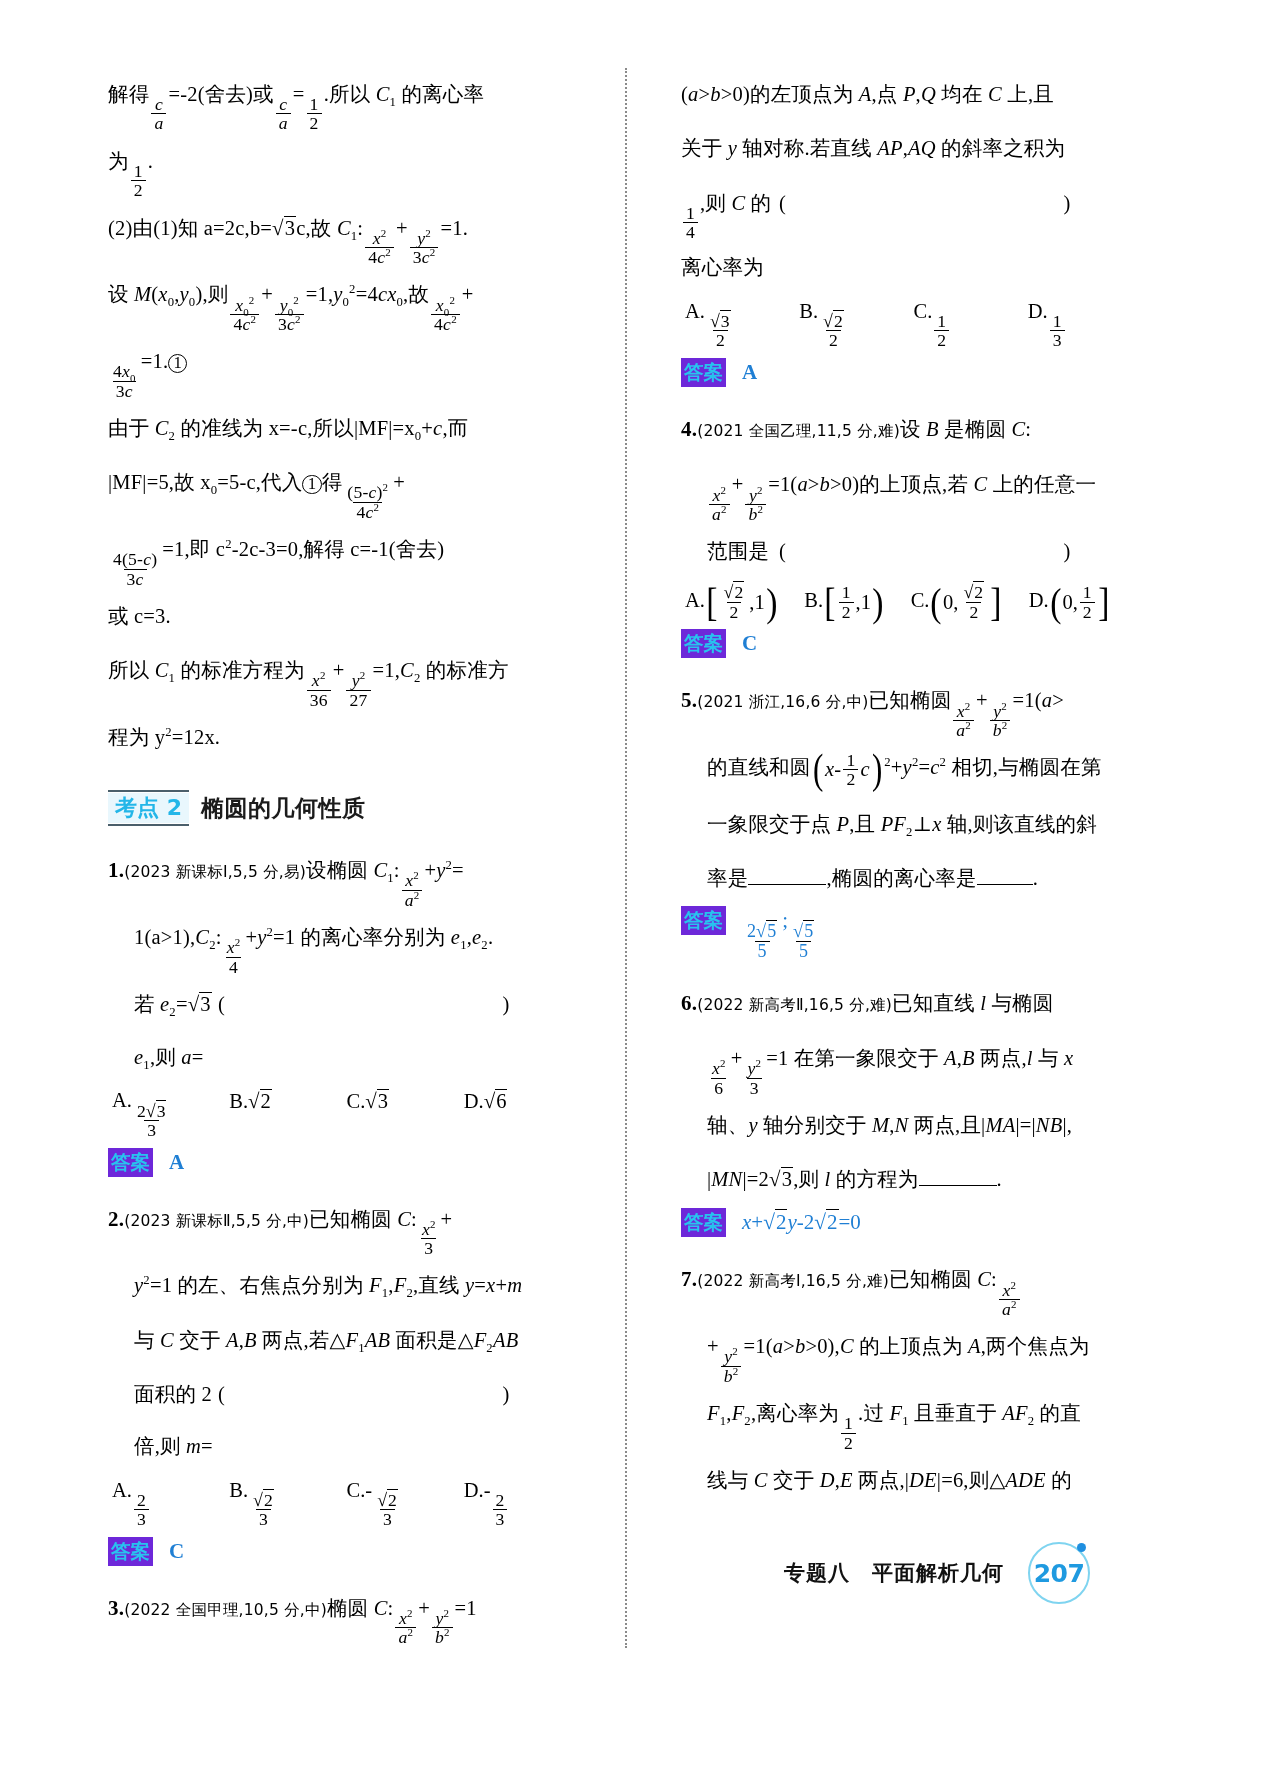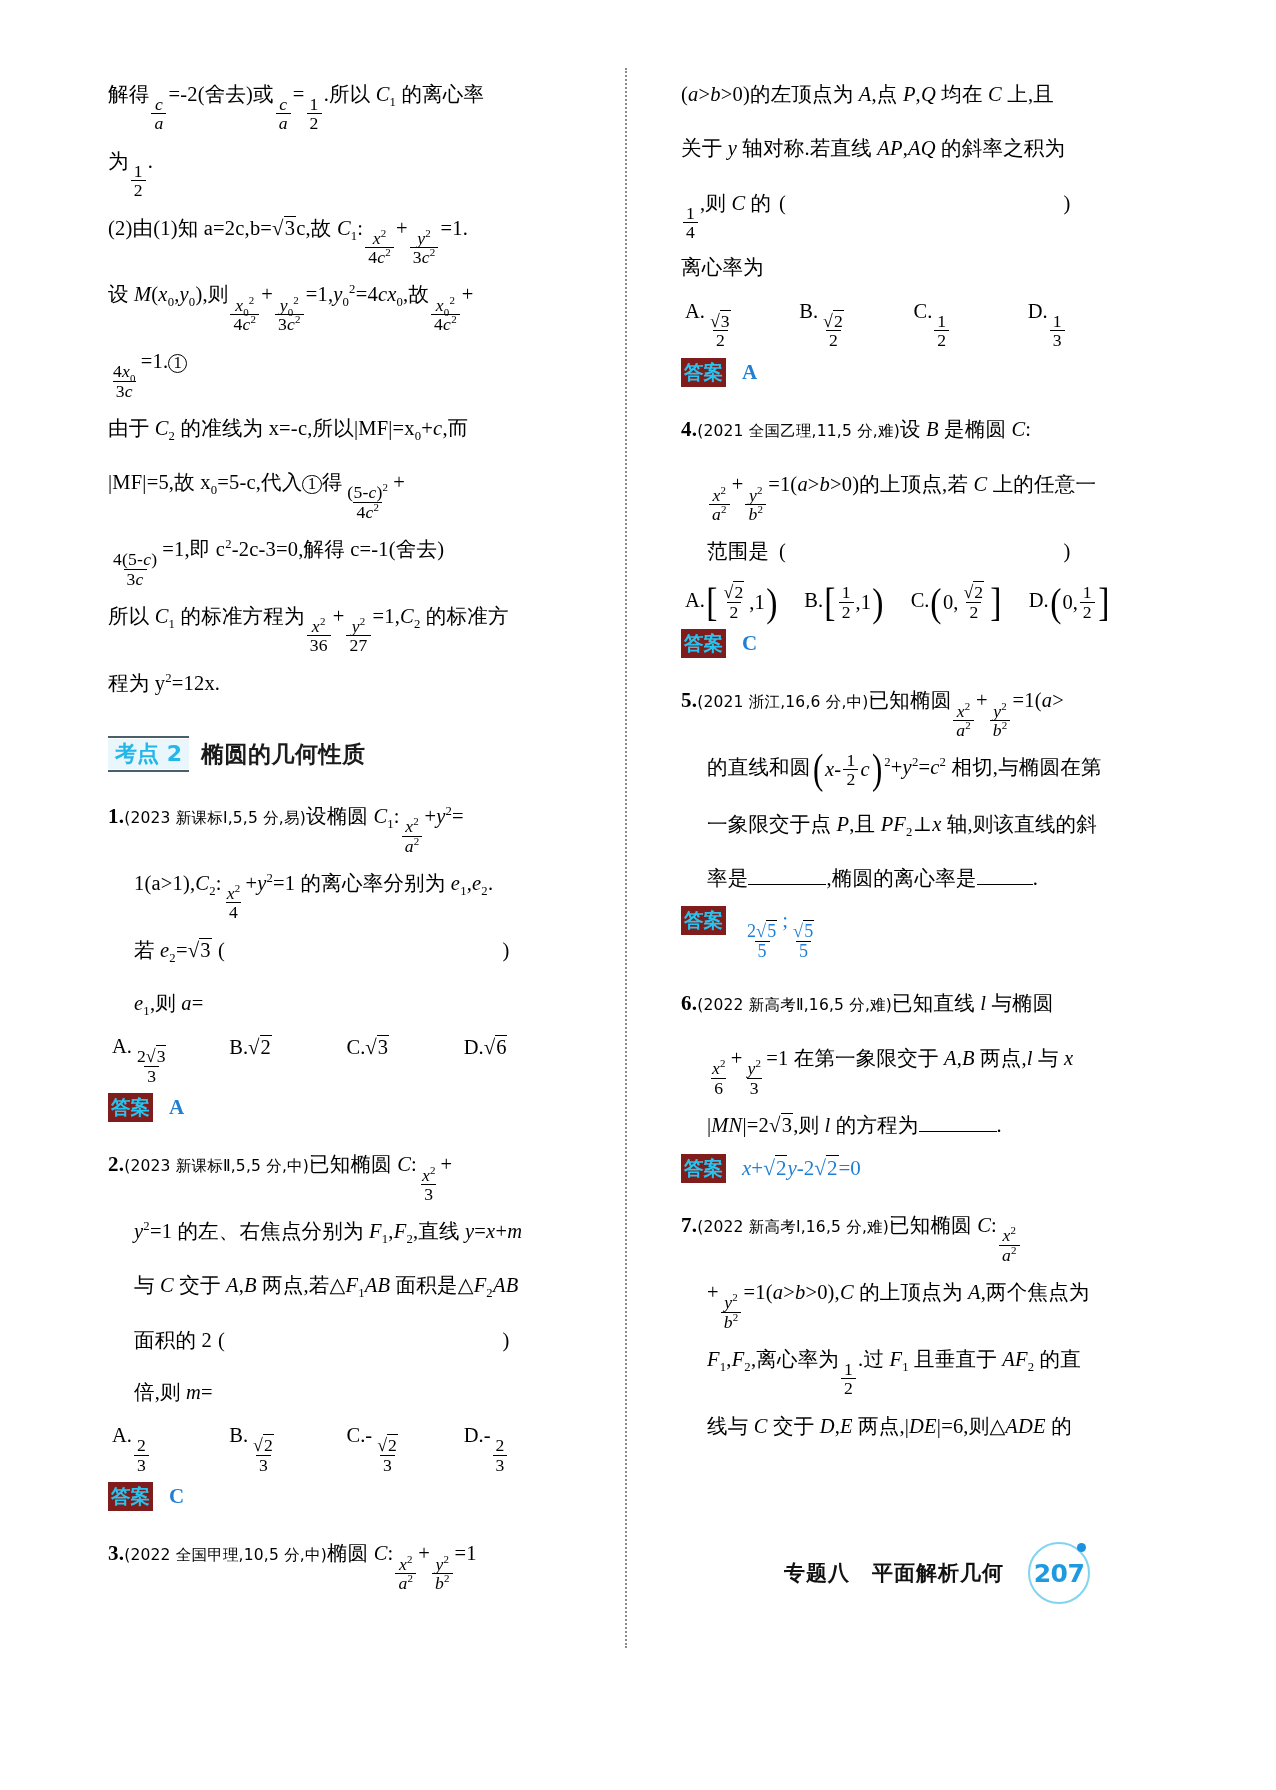--- a/index.html
+++ b/index.html
@@ -165,21 +165,21 @@
     font-size: 20px;
     display: flex;
     align-items: baseline;
     gap: 16px;
   }
   .ans-label {
     font-family: "DejaVu Sans", "Liberation Sans", sans-serif;
     font-weight: bold;
     font-size: 19.5px;
     color: #28c3ee;
-    background: #7f1d1d;
+    background: #6d28d9;
     padding: 1px 3px;
   }
   .ans-val {
     color: #1f7fd4;
     font-weight: bold;
     font-family: "Liberation Serif", serif;
     font-size: 21px;
   }
   .ans-val.math { font-weight: normal; color: #1f7fd4; }
 
@@ -332,20 +332,23 @@
             </span>+
       </div>
 
       <div class="line tall">
         <span class="frac">
               <span class="n">4(5-<i>c</i>)</span>
               <span class="d">3<i>c</i></span>
             </span><span>=1,即</span> <span>c</span><sup>2</sup><span>-2c-3=0,解得</span> <span>c=-1(舍去)</span>
       </div>
 
+      <div class="line tall">
+        <span>或</span> <span>c=3.</span>
+      </div>
 
       <div class="line tall">
         <span>所以</span> <i>C</i><sub>1</sub> <span>的标准方程为</span><span class="frac">
               <span class="n"><i>x</i><sup>2</sup></span>
               <span class="d">36</span>
             </span>+<span class="frac">
               <span class="n"><i>y</i><sup>2</sup></span>
               <span class="d">27</span>
             </span><span>=1,</span><i>C</i><sub>2</sub> <span>的标准方</span>
       </div>
@@ -570,20 +573,23 @@
         <div class="line tall hang">
           <span class="frac">
                 <span class="n"><i>x</i><sup>2</sup></span>
                 <span class="d">6</span>
               </span>+<span class="frac">
                 <span class="n"><i>y</i><sup>2</sup></span>
                 <span class="d">3</span>
               </span>=1 在第一象限交于 <i>A</i>,<i>B</i> 两点,<i>l</i> 与 <i>x</i>
         </div>
         <div class="line tall hang">
+          轴、<i>y</i> 轴分别交于 <i>M</i>,<i>N</i> 两点,且|<i>MA</i>|=|<i>NB</i>|,
+        </div>
+        <div class="line tall hang">
           |<i>MN</i>|=2<span class="rad"><span class="r">√</span><span class="b">3</span></span>,则 <i>l</i> 的方程为<span class="blank"></span>.
         </div>
         <div class="ans">
           <span class="ans-label">答案</span>
           <span class="ans-val math"><i>x</i>+<span class="rad"><span class="r">√</span><span class="b">2</span></span><i>y</i>-2<span class="rad"><span class="r">√</span><span class="b">2</span></span>=0</span>
         </div>
       </div>
 
       <div class="q">
         <div class="line tall">

